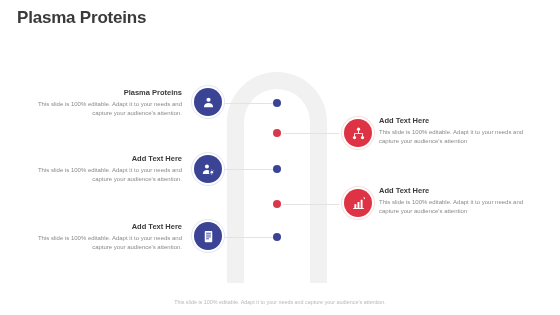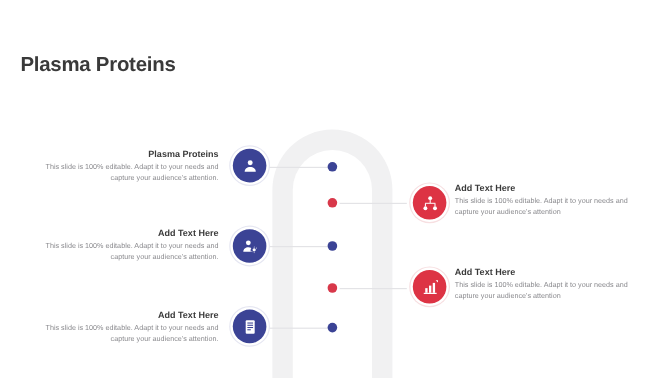--- a/index.html
+++ b/index.html
@@ -3,21 +3,21 @@
 <meta charset="utf-8">
 <style>
   html,body{margin:0;padding:0;}
   body{
     width:560px;height:315px;
     background:#ffffff;
     font-family:"Liberation Sans", sans-serif;
     overflow:hidden;
     position:relative;
   }
-  .slide{position:absolute;inset:0;margin-top:36px;}
+  .slide{position:absolute;inset:0;}
 
   
   .title{
     position:absolute;left:17px;top:8px;
     font-size:17px;font-weight:bold;color:#3a3a3a;
     letter-spacing:-0.2px;
   }
 
   
   .arch{

